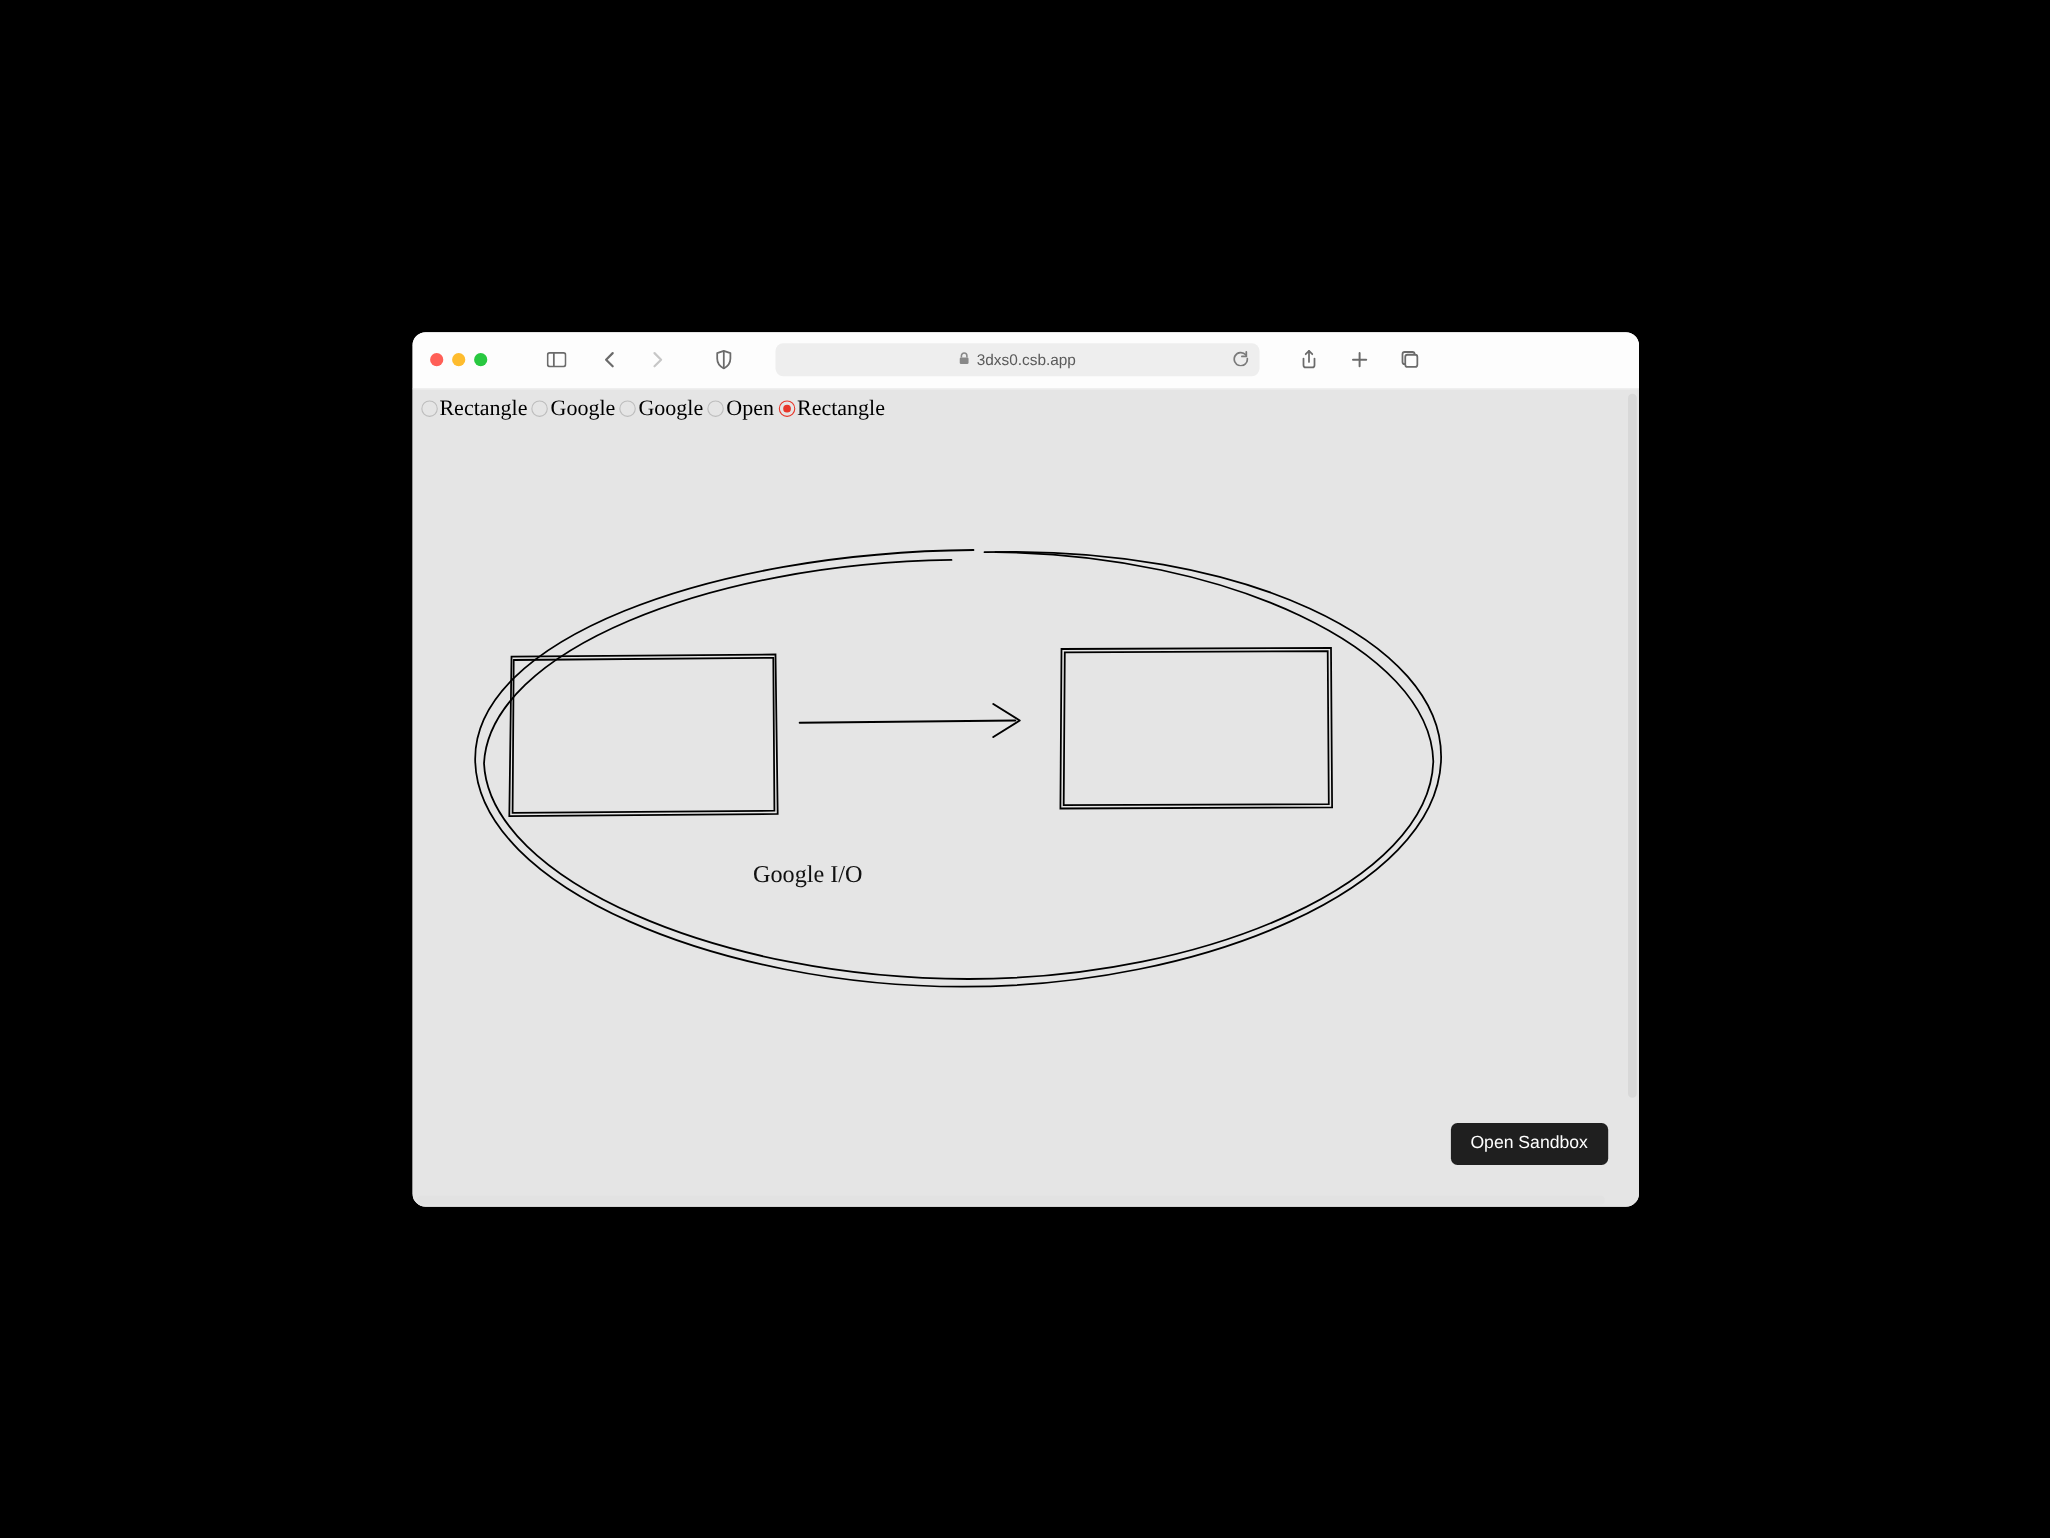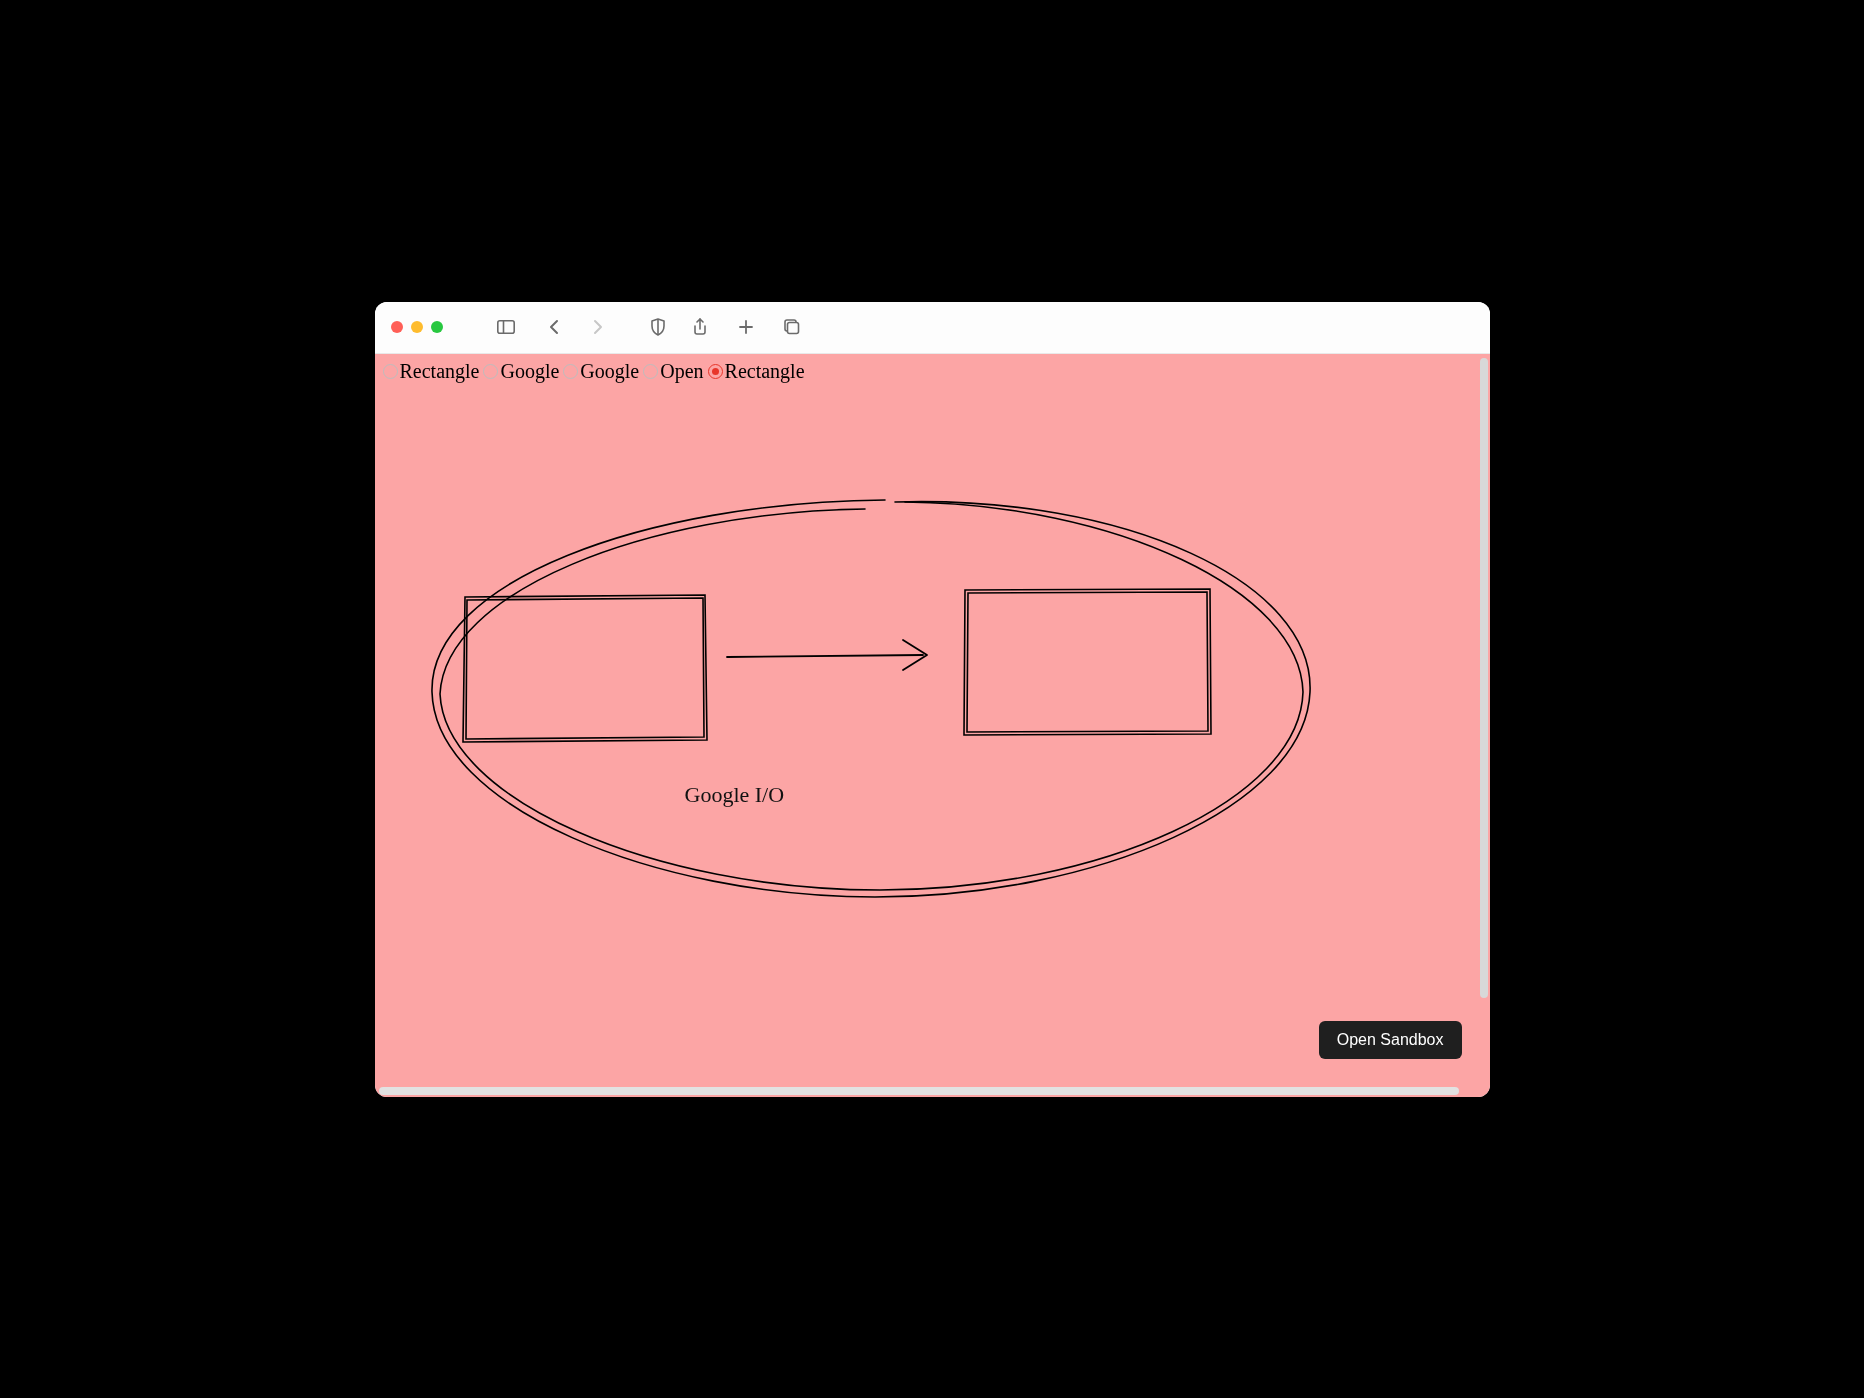--- a/index.html
+++ b/index.html
@@ -68,21 +68,21 @@
     position: relative;
     font-size: 14px;
     color: #5a5a5a;
   }
   .address-bar .lock-icon { margin-right: 6px; color: #888; }
   .address-bar .reload-icon { position: absolute; right: 10px; color: #7a7a7a; }
   .right-icons { display: flex; gap: 20px; margin-left: 6px; }
   .content {
     flex: 1;
     position: relative;
-    background: #fca5a5;
+    background: #e5e5e5;
     overflow: hidden;
   }
   .toolbar {
     display: flex;
     align-items: center;
     padding: 6px 8px;
     font-family: Georgia, 'Times New Roman', serif;
     font-size: 20px;
     gap: 2px;
   }
@@ -180,20 +180,35 @@
         <svg width="12" height="16" viewBox="0 0 12 16" fill="none" stroke="currentColor" stroke-width="2" stroke-linecap="round" stroke-linejoin="round">
             <polyline points="3,2 9,8 3,14"></polyline>
           </svg>
       </div>
     </div>
     <div class="tb-icon" style="margin-left:24px">
       <svg width="16" height="18" viewBox="0 0 16 18" fill="none" stroke="currentColor" stroke-width="1.6" stroke-linejoin="round">
         <path d="M8 1 L14 3 V8 C14 12 11 15.5 8 17 C5 15.5 2 12 2 8 V3 Z"></path>
         <line x1="8" y1="1" x2="8" y2="17"></line>
       </svg>
+    </div>
+    <div class="address-bar">
+      <span class="lock-icon">
+        <svg width="11" height="12" viewBox="0 0 11 12" fill="currentColor">
+            <rect x="1.5" y="5" width="8" height="6" rx="1.2"></rect>
+            <path d="M3 5 V3.5 a2.5 2.5 0 0 1 5 0 V5" fill="none" stroke="currentColor" stroke-width="1.4"></path>
+          </svg>
+      </span>
+      <span>3dxs0.csb.app</span>
+      <span class="reload-icon">
+        <svg width="14" height="14" viewBox="0 0 14 14" fill="none" stroke="currentColor" stroke-width="1.6" stroke-linecap="round">
+            <path d="M11.5 3.5 A6 6 0 1 0 13 7"></path>
+            <polyline points="12,1 12,5 8,5"></polyline>
+          </svg>
+      </span>
     </div>
     <div class="right-icons">
       <div class="tb-icon">
         <svg width="16" height="18" viewBox="0 0 16 18" fill="none" stroke="currentColor" stroke-width="1.6" stroke-linecap="round" stroke-linejoin="round">
           <path d="M8 11 V1"></path>
             <polyline points="5,4 8,1 11,4"></polyline>
           <path d="M3 8 v6 a2 2 0 0 0 2 2 h6 a2 2 0 0 0 2 -2 v-6"></path>
         </svg>
       </div>
       <div class="tb-icon">

